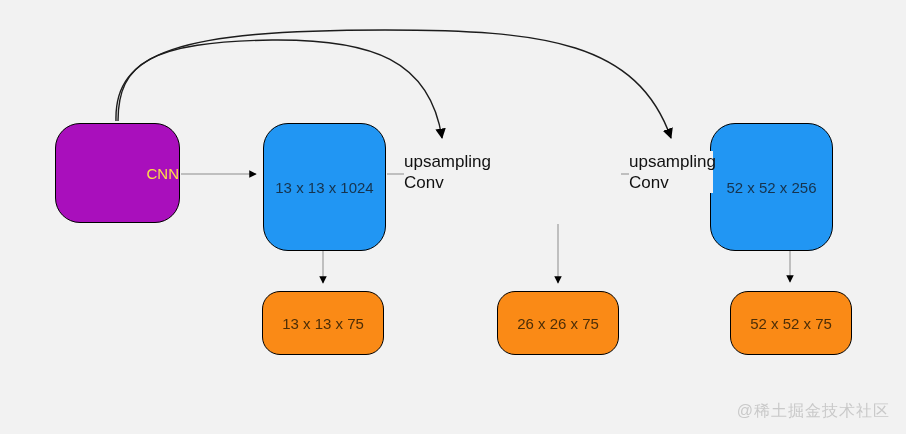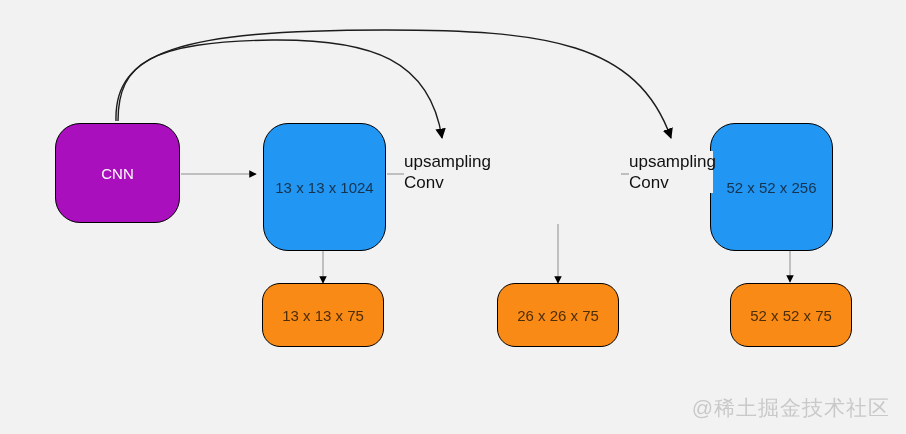--- a/index.html
+++ b/index.html
@@ -23,33 +23,34 @@
     display: flex;
     align-items: center;
     justify-content: center;
     font-size: 15px;
     text-align: center;
   }
   .node-cnn {
     left: 55px; top: 123px; width: 125px; height: 100px;
     background: #a90fbc;
     border-radius: 25px;
-    color: #ffffff;
+    color: #fde047;
+    justify-content: flex-end;
   }
   .node-feature {
     top: 123px; width: 123px; height: 128px;
     background: #2196f3;
     border-radius: 25px;
     color: #16334d;
   }
   .node-feature.f1 { left: 263px; }
   .node-feature.f2 { left: 497px; }
   .node-feature.f3 { left: 710px; }
   .node-output {
-    top: 283px; width: 122px; height: 64px;
+    top: 291px; width: 122px; height: 64px;
     background: #fa8a16;
     border-radius: 18px;
     color: #4d2e07;
   }
   .node-output.o1 { left: 262px; }
   .node-output.o2 { left: 497px; }
   .node-output.o3 { left: 730px; text-align: center; }
   .edge-label {
     position: absolute;
     top: 151px;
@@ -61,21 +62,21 @@
     text-align: left;
   }
   .edge-label.el1 { left: 404px; width: 93px; }
   .edge-label.el2 { left: 629px; width: 84px; }
   .edge-label span { display: block; }
   .watermark {
     position: absolute;
     right: 16px;
     bottom: 12px;
     color: #c9c9c9;
-    font-size: 21px;
+    font-size: 16px;
     letter-spacing: 1px;
     margin-left: 24px;
   }
 </style>
 </head>
 <body>
 
 <div class="canvas">
 
   <svg class="edges" width="906" height="434" viewBox="0 0 906 434" xmlns="http://www.w3.org/2000/svg">

